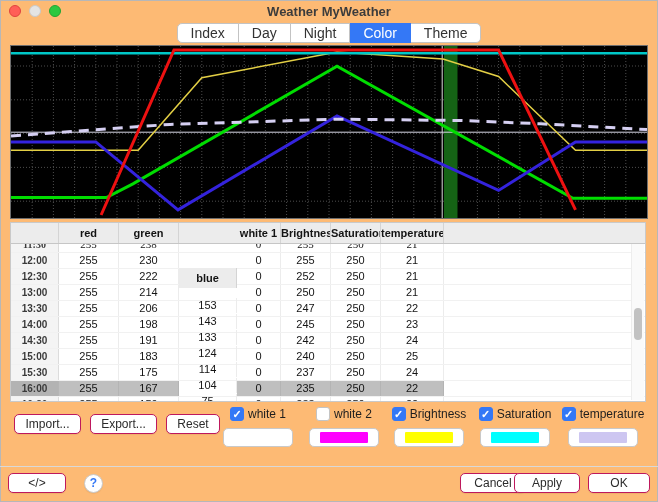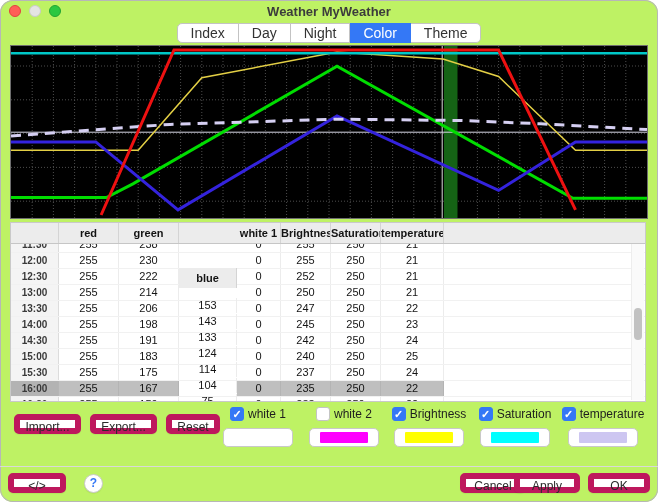--- a/index.html
+++ b/index.html
@@ -1,16 +1,16 @@
 <!DOCTYPE html>
 <html><head>
 <meta charset="utf-8">
 <style>
   html,body{margin:0;padding:0;background:#fff;font-family:"Liberation Sans",sans-serif;}
-  .window{position:relative;width:658px;height:502px;background:#bef264;border-radius:13px;overflow:hidden;
+  .window{position:relative;width:658px;height:502px;background:#fdba74;border-radius:0;overflow:hidden;
           box-shadow:inset 0 0 0 1px #b7b7b7;}
   
   .titlebar{position:absolute;top:0;left:0;width:658px;height:22px;display:flex;align-items:center;justify-content:center;}
   .title{font-size:13px;font-weight:bold;color:#3c3c3c;}
   .lights{position:absolute;left:9px;top:5px;display:flex;gap:8px;}
   .light{width:12px;height:12px;border-radius:50%;box-sizing:border-box;}
   .light.red{background:#ff5f57;border:1px solid #e0443e;}
   .light.gray{background:#e4e4e4;border:1px solid #c9c9c9;}
   .light.green{background:#2bc840;border:1px solid #23a432;}
   
@@ -29,27 +29,27 @@
   .t-header{display:flex;height:20px;background:#ececec;border-bottom:1px solid #c6c6c6;}
   .t-header .t-cell{height:20px;line-height:20px;font-weight:bold;background:#ececec;border-right:1px solid #d4d4d4;}
   .t-cell{box-sizing:border-box;flex:0 0 auto;height:15px;line-height:15px;text-align:center;font-size:11px;
           color:#141414;border-right:1px solid #ececec;overflow:hidden;white-space:nowrap;}
   .col0{width:48px;}.col1{width:60px;}.col2{width:60px;}.col3{width:58px;margin-top:45px;}
   .col4{width:44px;}.col5{width:50px;}.col6{width:50px;}.col7{width:63px;}
   .t-row{display:flex;height:15px;background:#fff;border-bottom:1px solid #f1f1f1;}
   .t-row .time{background:#f4f4f4;border-right:1px solid #dcdcdc;font-weight:bold;font-size:10px;color:#3a3a3a;}
   .t-row.selected .t-cell{background:#bfbfbf;border-right-color:#b4b4b4;}
   .t-row.selected .time{background:#b3b3b3;}
-  .t-row.clipped{height:8px;overflow:hidden;}
+  .t-row.clipped{height:8px;overflow:hidden;font-family:Liberation Serif, serif;}
   .t-row.clipped .t-cell{position:relative;top:-7px;}
   .scroll-track{position:absolute;top:21px;right:1px;bottom:1px;width:12px;background:#fafafa;border-left:1px solid #ededed;}
   .scroll-thumb{position:absolute;top:64px;left:2px;width:8px;height:32px;background:#c2c2c2;border-radius:4px;}
   
   .controls{position:absolute;left:0;top:403px;width:658px;height:62px;}
-  .btn{position:absolute;height:20px;background:#fff;border:6px solid #be185d;border-radius:5px;
+  .btn{position:absolute;height:20px;background:#fff;border:1px solid #be185d;border-radius:5px;
        font-family:"Liberation Sans",sans-serif;font-size:12px;color:#2b2b2b;text-align:center;
        box-shadow:0 1px 1px rgba(0,0,0,.06);padding:0;}
   .btn.import{left:14px;top:11px;width:67px;}
   .btn.export{left:90px;top:11px;width:67px;}
   .btn.reset{left:166px;top:11px;width:54px;}
   .channel-group{position:absolute;top:3px;width:72px;}
   .cb{display:flex;align-items:center;justify-content:center;gap:4px;height:15px;white-space:nowrap;cursor:default;}
   .box{width:14px;height:14px;border-radius:3px;background:#fff;border:1px solid #c4c4c4;box-sizing:border-box;
        color:#fff;font-size:11px;line-height:12px;text-align:center;font-weight:bold;flex:0 0 auto;}
   .box.checked{background:#3478f6;border-color:#3478f6;}

